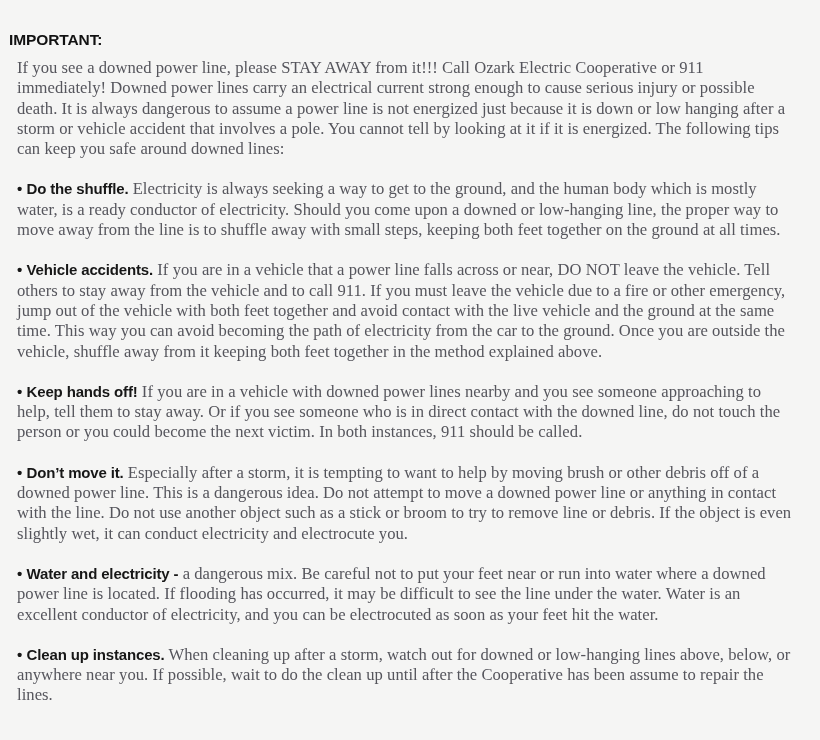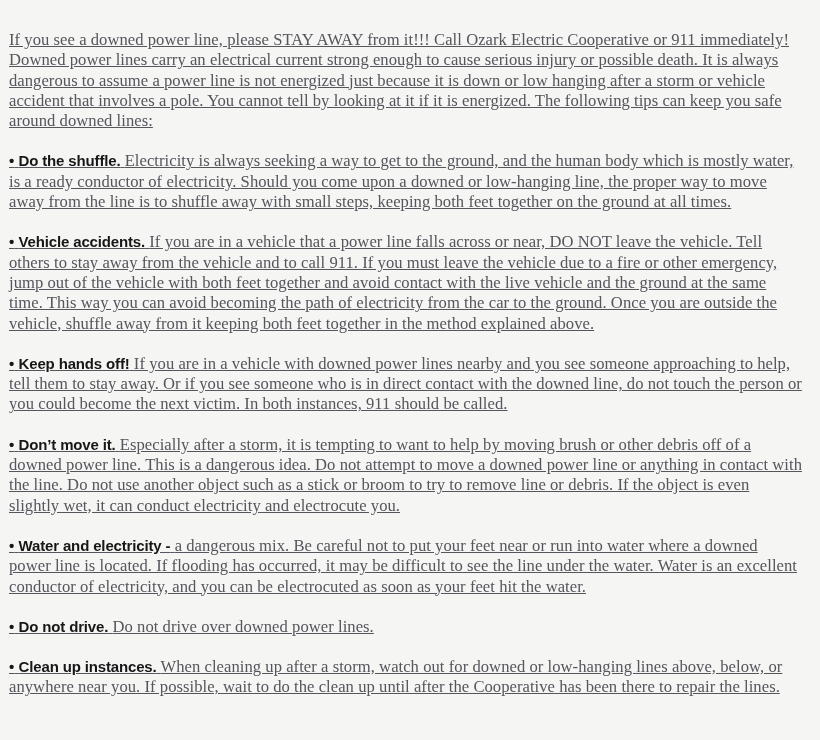--- a/index.html
+++ b/index.html
@@ -27,23 +27,22 @@
     letter-spacing: -0.1px;
     line-height: 20px;
     margin: 0 0 1px 0;
   }
   .body-text {
     font-family: "Liberation Serif", serif;
     font-size: 16.6px;
     color: #55555c;
     line-height: 20.3px;
     letter-spacing: 0.05px;
-    margin: 0;
+    margin: 8px;
     text-align: left;
-    text-decoration: underline;
   }
   .intro-body {
     padding-right: 12px;
   }
   .section {
     margin-top: 20px;
     padding-right: 8px;
   }
   .lead {
     font-family: "Liberation Sans", sans-serif;
@@ -58,20 +57,21 @@
     font-size: 15.1px;
     color: #171717;
   }
 </style>
 </head>
 <body>
 
 <div class="page">
 
   <div>
+    <div class="intro-title">IMPORTANT:</div>
     <p class="body-text intro-body">If you see a downed power line, please STAY AWAY from it!!! Call Ozark Electric Cooperative or 911 immediately! Downed power lines carry an electrical current strong enough to cause serious injury or possible death. It is always dangerous to assume a power line is not energized just because it is down or low hanging after a storm or vehicle accident that involves a pole. You cannot tell by looking at it if it is energized. The following tips can keep you safe around downed lines:</p>
   </div>
 
   <div class="section">
     <p class="body-text"><span class="bullet-mark">•</span> <span class="lead">Do the shuffle.</span> <span>Electricity is always seeking a way to get to the ground, and the human body which is mostly water, is a ready conductor of electricity. Should you come upon a downed or low-hanging line, the proper way to move away from the line is to shuffle away with small steps, keeping both feet together on the ground at all times.</span></p>
   </div>
 
   <div class="section">
     <p class="body-text"><span class="bullet-mark">•</span> <span class="lead">Vehicle accidents.</span> <span>If you are in a vehicle that a power line falls across or near, DO NOT leave the vehicle. Tell others to stay away from the vehicle and to call 911. If you must leave the vehicle due to a fire or other emergency, jump out of the vehicle with both feet together and avoid contact with the live vehicle and the ground at the same time. This way you can avoid becoming the path of electricity from the car to the ground. Once you are outside the vehicle, shuffle away from it keeping both feet together in the method explained above.</span></p>
   </div>
@@ -81,21 +81,18 @@
   </div>
 
   <div class="section">
     <p class="body-text"><span class="bullet-mark">•</span> <span class="lead">Don’t move it.</span> <span>Especially after a storm, it is tempting to want to help by moving brush or other debris off of a downed power line. This is a dangerous idea. Do not attempt to move a downed power line or anything in contact with the line. Do not use another object such as a stick or broom to try to remove line or debris. If the object is even slightly wet, it can conduct electricity and electrocute you.</span></p>
   </div>
 
   <div class="section">
     <p class="body-text"><span class="bullet-mark">•</span> <span class="lead">Water and electricity -</span> <span>a dangerous mix. Be careful not to put your feet near or run into water where a downed power line is located. If flooding has occurred, it may be difficult to see the line under the water. Water is an excellent conductor of electricity, and you can be electrocuted as soon as your feet hit the water.</span></p>
   </div>
 
-  <div class="section">
-    <p class="body-text"><span class="bullet-mark">•</span> <span class="lead">Do not drive.</span> <span>Do not drive over downed power lines.</span></p>
-  </div>
 
   <div class="section">
-    <p class="body-text"><span class="bullet-mark">•</span> <span class="lead">Clean up instances.</span> <span>When cleaning up after a storm, watch out for downed or low-hanging lines above, below, or anywhere near you. If possible, wait to do the clean up until after the Cooperative has been there to repair the lines.</span></p>
+    <p class="body-text"><span class="bullet-mark">•</span> <span class="lead">Clean up instances.</span> <span>When cleaning up after a storm, watch out for downed or low-hanging lines above, below, or anywhere near you. If possible, wait to do the clean up until after the Cooperative has been assume to repair the lines.</span></p>
   </div>
 
 </div>
 
 </body></html>

